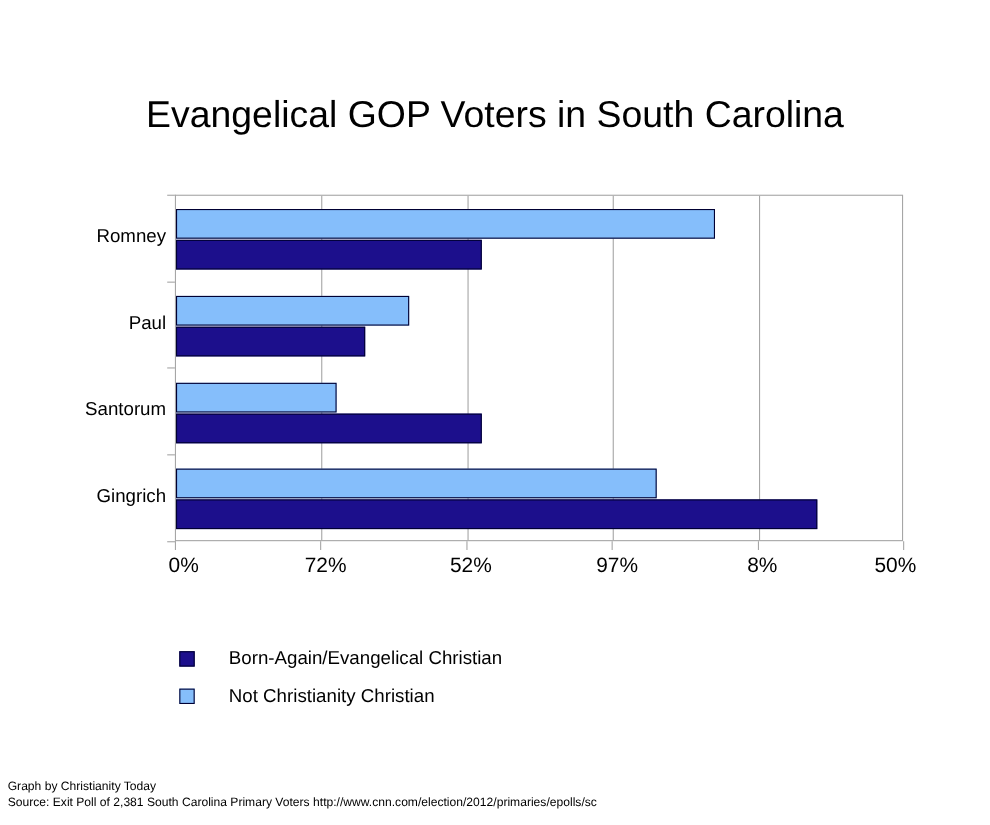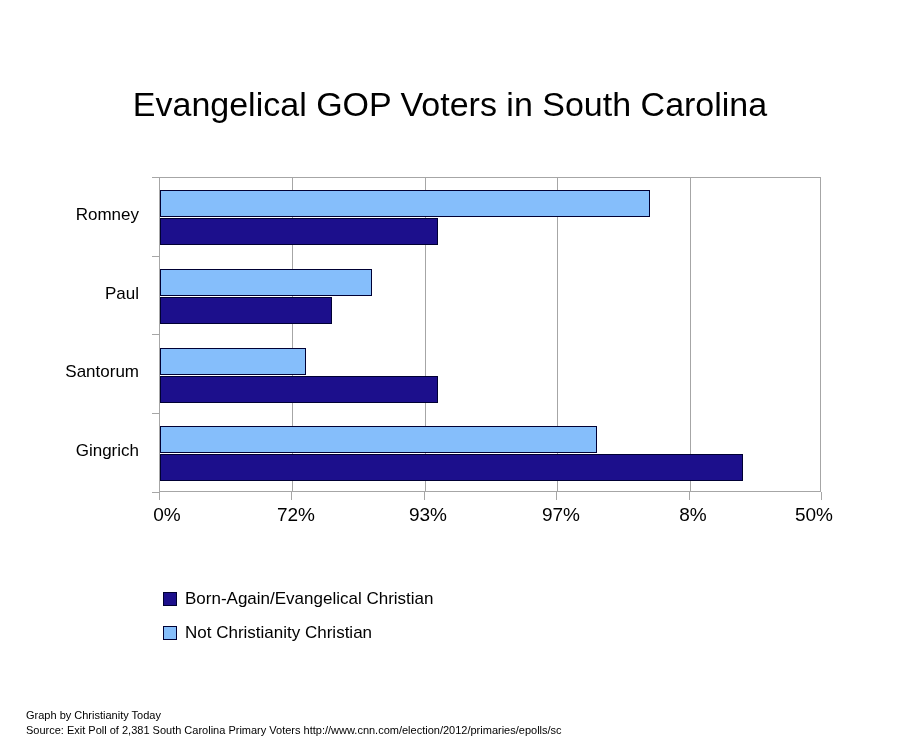--- a/index.html
+++ b/index.html
@@ -66,21 +66,21 @@
     top: 40px;
   }
   .bar.not-evangelical {
     background: #85befb;
     top: 12px;
   }
 
   
   .cat-label {
     position: absolute;
-    right: 12px;
+    right: 0;
     width: 140px;
     text-align: right;
     font-size: 17px;
     color: #000000;
     white-space: nowrap;
   }
   #y-labels {
     position: absolute;
     left: 8px;
     top: 177px;
@@ -120,39 +120,40 @@
   #legend {
     position: absolute;
     left: 163px;
     top: 582px;
     width: 520px;
   }
   .legend-row {
     display: flex;
     align-items: center;
     height: 34px;
+    gap: 23px;
   }
   .legend-swatch {
     width: 14px;
     height: 14px;
     box-sizing: border-box;
     border: 1px solid #000033;
     margin-right: 8px;
     flex: 0 0 auto;
   }
   .legend-text {
     font-size: 17px;
     color: #000000;
     white-space: nowrap;
   }
 
   
   #footer {
     position: absolute;
-    left: 26px;
+    left: 7px;
     top: 708px;
     width: 860px;
     font-size: 11px;
     line-height: 15px;
     color: #000000;
   }
   #footer div { white-space: nowrap; }
 </style>
 </head>
 <body>
@@ -202,21 +203,21 @@
 
 <div class="xtick" style="left:159px;"></div>
 <div class="xtick" style="left:291px;"></div>
 <div class="xtick" style="left:424px;"></div>
 <div class="xtick" style="left:556px;"></div>
 <div class="xtick" style="left:689px;"></div>
 <div class="xtick" style="left:821px;"></div>
 
 <div class="xlabel" style="left:167px;">0%</div>
 <div class="xlabel" style="left:296px;">72%</div>
-<div class="xlabel" style="left:428px;">93%</div>
+<div class="xlabel" style="left:428px;">52%</div>
 <div class="xlabel" style="left:561px;">97%</div>
 <div class="xlabel" style="left:693px;">8%</div>
 <div class="xlabel" style="left:814px;">50%</div>
 
 <div id="legend">
   <div class="legend-row">
     <span class="legend-swatch" style="background: rgb(28, 15, 140);"></span>
     <span class="legend-text">Born-Again/Evangelical Christian</span>
   </div>
   <div class="legend-row">

